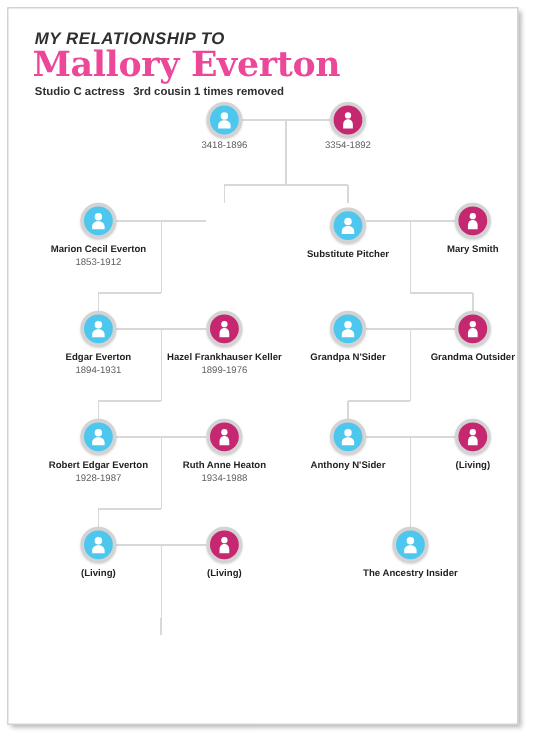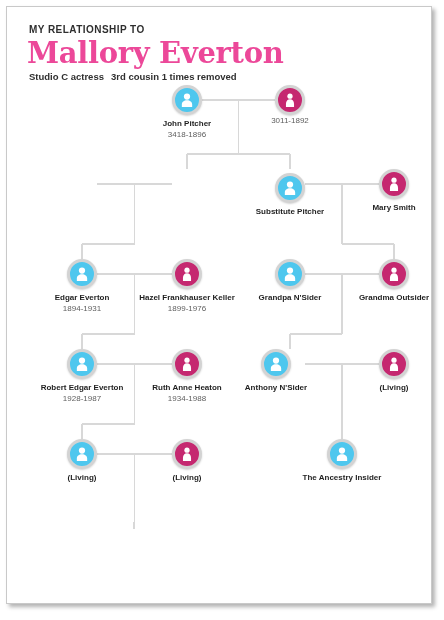--- a/index.html
+++ b/index.html
@@ -29,24 +29,25 @@
     border: 1px solid #c9c9c9;
     box-shadow: 3px 3px 4px rgba(0,0,0,0.30);
     overflow: hidden;
   }
 
   
   .hdr-kicker {
     position: absolute;
     left: 22px;
     top: 17px;
-    font-size: 10px;
+    font-size: 14px;
     font-weight: bold;
     letter-spacing: 0.45px;
     color: #2f2f2f;
+    font-style: italic;
   }
   .hdr-title {
     position: absolute;
     left: 20px;
     top: 29px;
     font-family: "DejaVu Serif", serif;
     font-size: 29px;
     font-weight: bold;
     letter-spacing: -0.3px;
     color: #ec4899;
@@ -167,31 +168,40 @@
           <line x1="127.5" y1="447" x2="127.5" y2="507" stroke="#d8d8d8" stroke-width="1.4" shape-rendering="crispEdges"></line>
           <line x1="127.5" y1="507" x2="127" y2="522" stroke="#d8d8d8" stroke-width="1.4" shape-rendering="crispEdges"></line>
         </svg>
     <div class="node" style="left: 180px; top: 78px;">
           <div class="avatar">
             <svg viewBox="0 0 24 24" aria-hidden="true">
               <circle cx="12" cy="7.2" r="4.4" fill="#ffffff"></circle>
               <path d="M12 12.4c-4.3 0-7.3 2.5-7.3 6.1V22h14.6v-3.5c0-3.6-3-6.1-7.3-6.1z" fill="#ffffff"></path>
             </svg>
           </div>
-          <div class="nm">John Pitcher</div>
           <div class="yr">3418-1896</div>
         </div>
         <div class="node" style="left: 283px; top: 78px;">
           <div class="avatar female">
             <svg viewBox="0 0 24 24" aria-hidden="true">
               <circle cx="12" cy="6.6" r="3.7" fill="#ffffff"></circle>
               <path d="M12 11c-3.4 0-5.7 2.6-5.7 6.2V22h11.4v-4.8C17.7 13.6 15.4 11 12 11z" fill="#ffffff"></path>
             </svg>
           </div>
-          <div class="yr">3011-1892</div>
+          <div class="yr">3354-1892</div>
+        </div>
+        <div class="node" style="left: 75px; top: 162px;">
+          <div class="avatar">
+            <svg viewBox="0 0 24 24" aria-hidden="true">
+              <circle cx="12" cy="7.2" r="4.4" fill="#ffffff"></circle>
+              <path d="M12 12.4c-4.3 0-7.3 2.5-7.3 6.1V22h14.6v-3.5c0-3.6-3-6.1-7.3-6.1z" fill="#ffffff"></path>
+            </svg>
+          </div>
+          <div class="nm">Marion Cecil Everton</div>
+          <div class="yr">1853-1912</div>
         </div>
         <div class="node" style="left: 283px; top: 166px;">
           <div class="avatar">
             <svg viewBox="0 0 24 24" aria-hidden="true">
               <circle cx="12" cy="7.2" r="4.4" fill="#ffffff"></circle>
               <path d="M12 12.4c-4.3 0-7.3 2.5-7.3 6.1V22h14.6v-3.5c0-3.6-3-6.1-7.3-6.1z" fill="#ffffff"></path>
             </svg>
           </div>
           <div class="nm">Substitute Pitcher</div>
         </div>
@@ -255,21 +265,21 @@
         <div class="node" style="left: 180px; top: 342px;">
           <div class="avatar female">
             <svg viewBox="0 0 24 24" aria-hidden="true">
               <circle cx="12" cy="6.6" r="3.7" fill="#ffffff"></circle>
               <path d="M12 11c-3.4 0-5.7 2.6-5.7 6.2V22h11.4v-4.8C17.7 13.6 15.4 11 12 11z" fill="#ffffff"></path>
             </svg>
           </div>
           <div class="nm">Ruth Anne Heaton</div>
           <div class="yr">1934-1988</div>
         </div>
-        <div class="node" style="left: 269px; top: 342px;">
+        <div class="node" style="left: 283px; top: 342px;">
           <div class="avatar">
             <svg viewBox="0 0 24 24" aria-hidden="true">
               <circle cx="12" cy="7.2" r="4.4" fill="#ffffff"></circle>
               <path d="M12 12.4c-4.3 0-7.3 2.5-7.3 6.1V22h14.6v-3.5c0-3.6-3-6.1-7.3-6.1z" fill="#ffffff"></path>
             </svg>
           </div>
           <div class="nm">Anthony N'Sider</div>
         </div>
         <div class="node" style="left: 387px; top: 342px;">
           <div class="avatar female">

